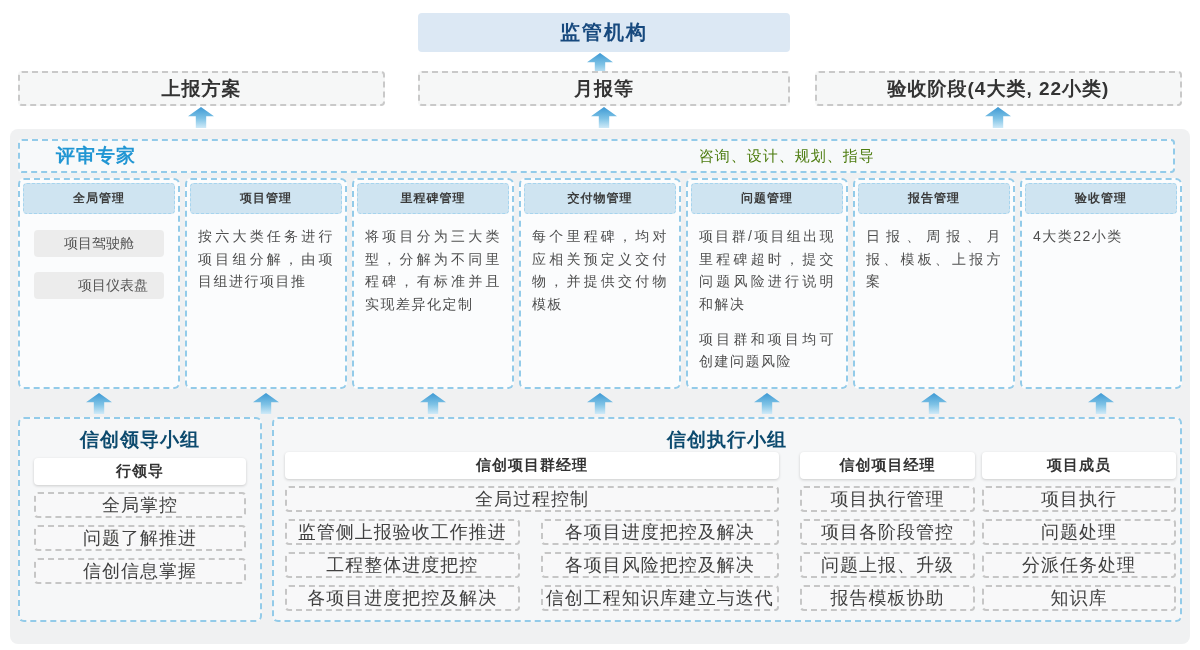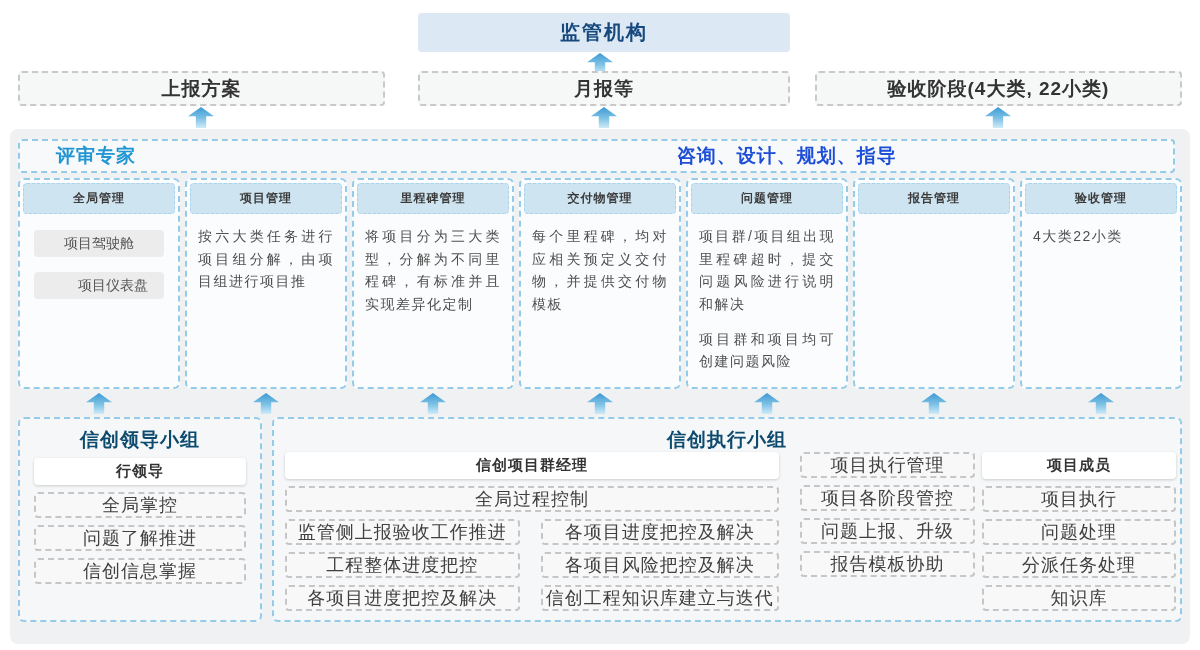--- a/index.html
+++ b/index.html
@@ -44,21 +44,21 @@
   .strip {
     left: 18px; top: 139px; width: 1157px; height: 34px;
     border: 2px dashed #93cbe9; border-radius: 4px; background: #f7f9fa;
     display: flex; align-items: center;
   }
   .strip .expert {
     padding-left: 36px; font-size: 19px; font-weight: bold; color: #2196d3; letter-spacing: 1px;
   }
   .strip .consult {
     position: absolute; left: 66.5%; transform: translateX(-50%);
-    font-size: 19px; font-weight: bold; color: #1d4ed8; letter-spacing: 1px;
+    font-size: 15px; font-weight: normal; color: #4d7c0f; letter-spacing: 1px;
   }
 
   
   .col {
     top: 178px; width: 162px; height: 211px;
     border: 2px dashed #93cbe9; border-radius: 6px; background: #fbfcfd;
   }
   .c0 { left: 18px; } .c1 { left: 185px; } .c2 { left: 352px; } .c3 { left: 519px; }
   .c4 { left: 686px; } .c5 { left: 853px; } .c6 { left: 1020px; }
   .col-header {
@@ -168,20 +168,23 @@
 <div class="abs col c4">
   <div class="col-header">问题管理</div>
   <div class="col-body">
     <p>项目群/项目组出现里程碑超时，提交问题风险进行说明和解决</p>
     <p>项目群和项目均可创建问题风险</p>
   </div>
 </div>
 
 <div class="abs col c5">
   <div class="col-header">报告管理</div>
+  <div class="col-body">
+    <p>日报、周报、月报、模板、上报方案</p>
+  </div>
 </div>
 
 <div class="abs col c6">
   <div class="col-header">验收管理</div>
   <div class="col-body">
     <p>4大类22小类</p>
   </div>
 </div>
 
 <div class="abs arrow-up" style="left:86px;  top:393px;"></div>
@@ -216,20 +219,21 @@
       </div>
       <div class="sub sub-r">
         <div class="item-box">各项目进度把控及解决</div>
         <div class="item-box">各项目风险把控及解决</div>
         <div class="item-box">信创工程知识库建立与迭代</div>
       </div>
     </div>
   </div>
 
   <div class="exec-group g1">
+    <div class="role-box">信创项目经理</div>
     <div class="item-box">项目执行管理</div>
     <div class="item-box">项目各阶段管控</div>
     <div class="item-box">问题上报、升级</div>
     <div class="item-box">报告模板协助</div>
   </div>
 
   <div class="exec-group g2">
     <div class="role-box">项目成员</div>
     <div class="item-box">项目执行</div>
     <div class="item-box">问题处理</div>

